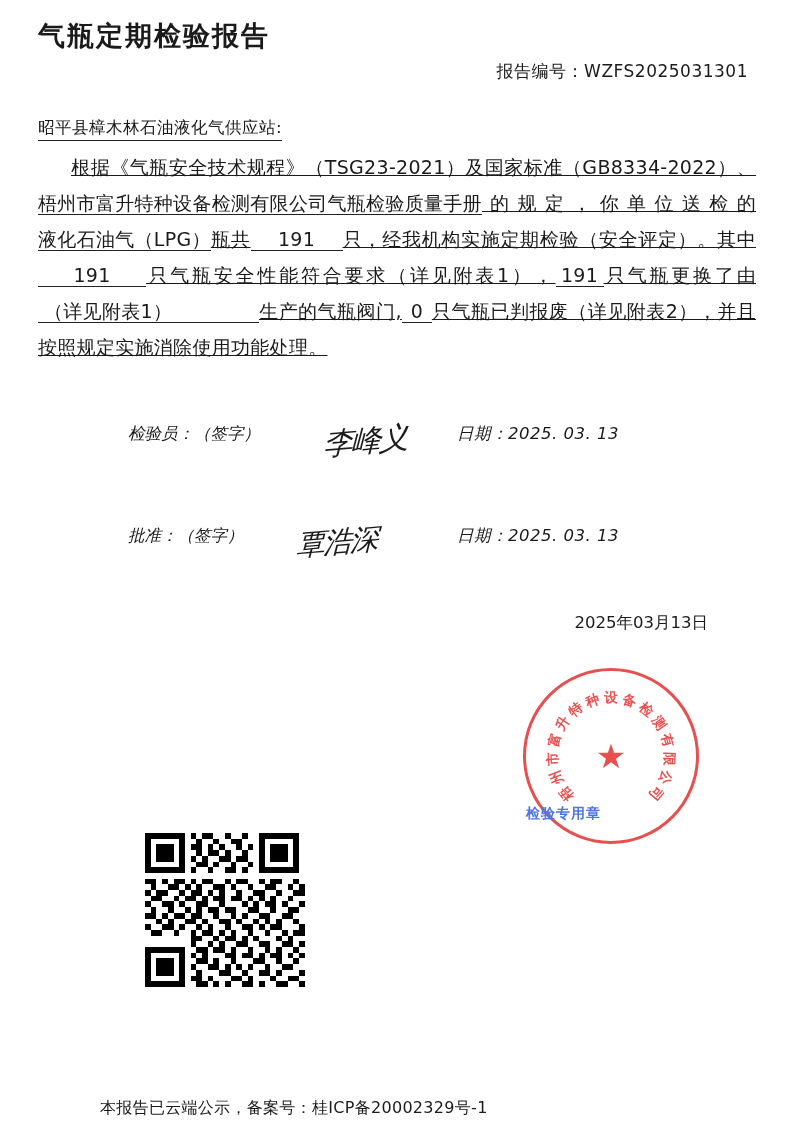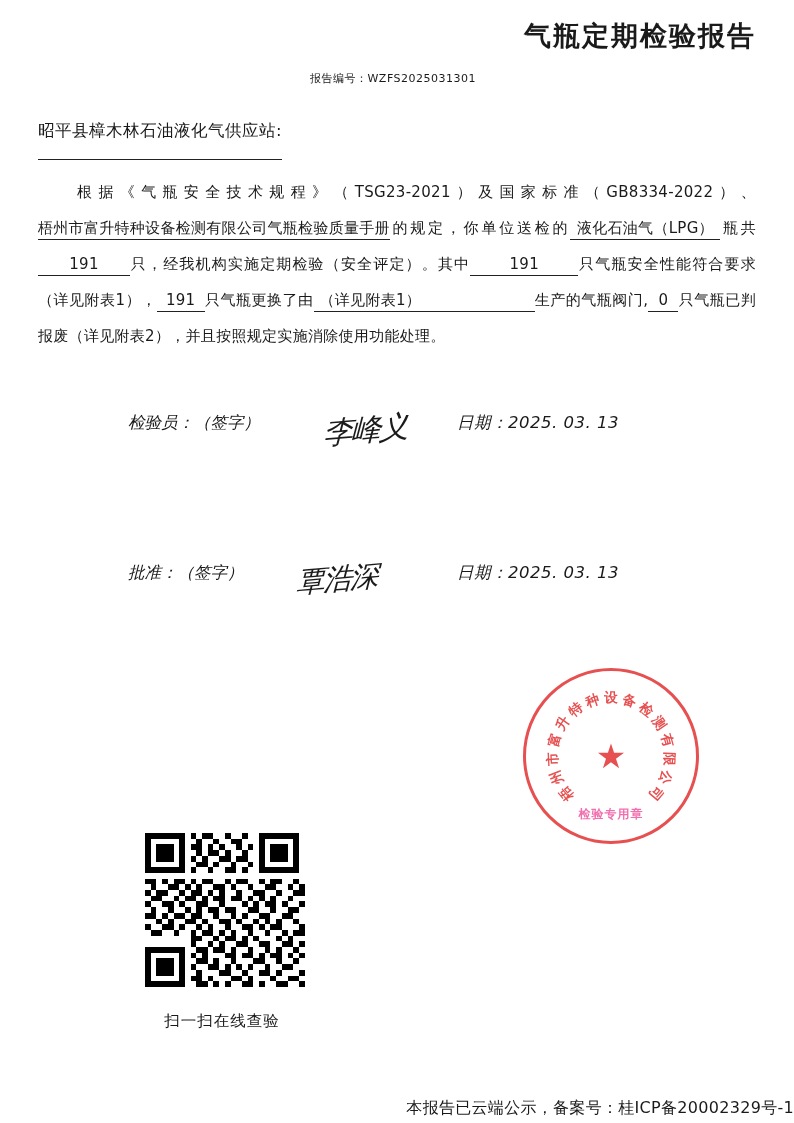--- a/index.html
+++ b/index.html
@@ -16,48 +16,49 @@
     overflow: hidden;
   }
   .page {
     position: relative;
     width: 794px;
     height: 1123px;
     box-sizing: border-box;
     padding: 0 38px;
   }
   .doc-title {
-    text-align: right;
+    text-align: left;
     font-size: 27px;
     font-weight: bold;
     letter-spacing: 2px;
     margin-top: 18px;
     font-family: "DejaVu Serif", "Liberation Serif", serif;
   }
   .report-no {
-    text-align: center;
-    font-size: 11px;
-    margin-top: 17px;
+    text-align: right;
+    font-size: 17px;
+    margin-top: 6px;
     padding-right: 8px;
     letter-spacing: 0.5px;
   }
   .recipient {
     margin-top: 34px;
     font-size: 16.5px;
     display: inline-block;
     border-bottom: 1px solid #222;
-    padding-bottom: 17px;
+    padding-bottom: 1px;
     letter-spacing: 0.5px;
   }
   .body-text {
-    margin-top: 14px;
-    font-size: 15px;
+    margin-top: 8px;
+    font-size: 19px;
     line-height: 36px;
     text-align: justify;
     letter-spacing: 0.3px;
+    text-decoration: underline;
   }
   .indent {
     display: inline-block;
     width: 33px;
   }
   .fill {
     display: inline-block;
     border-bottom: 1px solid #222;
     text-align: center;
     line-height: 22px;
@@ -98,21 +99,21 @@
     left: 285px;
     top: -2px;
     font-family: "DejaVu Serif", "Liberation Serif", serif;
     font-size: 30px;
     font-style: italic;
     color: #1b1b1b;
     transform: rotate(-5deg) skewX(-6deg);
     letter-spacing: -2px;
     white-space: nowrap;
   }
-  .sign-row.second { margin-top: 90px; }
+  .sign-row.second { margin-top: 42px; }
   .sign-row.second .sign-label { left: 90px; }
   .sign-row.second .signature { left: 258px; font-size: 29px; }
 
   .company-block {
     margin-top: 22px;
     text-align: right;
     padding-right: 48px;
     font-size: 16.5px;
     line-height: 31px;
     position: relative;
@@ -152,23 +153,22 @@
     font-size: 13.5px;
     color: #e02020;
     font-weight: bold;
     transform-origin: 0 0;
     white-space: nowrap;
   }
   .stamp .bottom-text {
     position: absolute;
     width: 100%;
     bottom: 18px;
-    text-align: center;
-    color: #ec4899;
-    font-size: 12px;
+    color: #1d4ed8;
+    font-size: 14px;
     font-weight: bold;
     letter-spacing: 1px;
   }
   .qr-wrap {
     position: absolute;
     left: 128px;
     top: 798px;
     width: 188px;
     text-align: center;
   }
@@ -182,21 +182,21 @@
   .qr-caption {
     margin-top: 7px;
     font-size: 15.5px;
     letter-spacing: 1px;
   }
   .footer {
     position: absolute;
     left: 0;
     right: 0;
     bottom: 22px;
-    text-align: right;
+    text-align: left;
     font-size: 16px;
     padding-left: 100px;
     letter-spacing: 0.3px;
   }
 </style>
 </head>
 <body>
 
 <div class="page">
 
@@ -224,20 +224,21 @@
 
     <div class="sign-row second">
       <span class="sign-label">批准：（签字）</span>
       <span class="signature">覃浩深</span>
       <span class="sign-date"><span>日期：</span><span>2025. 03. 13</span></span>
     </div>
 
   </div>
 
   <div class="company-block">
+    <div>2025年03月13日</div>
   </div>
 
   <div class="stamp">
     <div class="arc-text" id="stamp-arc">
         <span style="transform: rotate(-130deg) translate(-50%, -67px);">梧</span>
         <span style="transform: rotate(-111.429deg) translate(-50%, -67px);">州</span>
         <span style="transform: rotate(-92.8571deg) translate(-50%, -67px);">市</span>
         <span style="transform: rotate(-74.2857deg) translate(-50%, -67px);">富</span>
         <span style="transform: rotate(-55.7143deg) translate(-50%, -67px);">升</span>
         <span style="transform: rotate(-37.1429deg) translate(-50%, -67px);">特</span>
@@ -452,18 +453,17 @@
           <rect x="12" y="29" width="2" height="1"></rect>
             <rect x="15" y="29" width="1" height="1"></rect>
             <rect x="17" y="29" width="1" height="1"></rect>
             <rect x="20" y="29" width="2" height="1"></rect>
             <rect x="23" y="29" width="1" height="1"></rect>
             <rect x="26" y="29" width="2" height="1"></rect>
             <rect x="30" y="29" width="1" height="1"></rect>
         </g>
       </svg>
     </div>
-    <div class="qr-caption">扫一扫在线查验</div>
   </div>
 
   <div class="footer">本报告已云端公示，备案号：桂ICP备20002329号-1</div>
 
 </div>
 
 </body></html>

